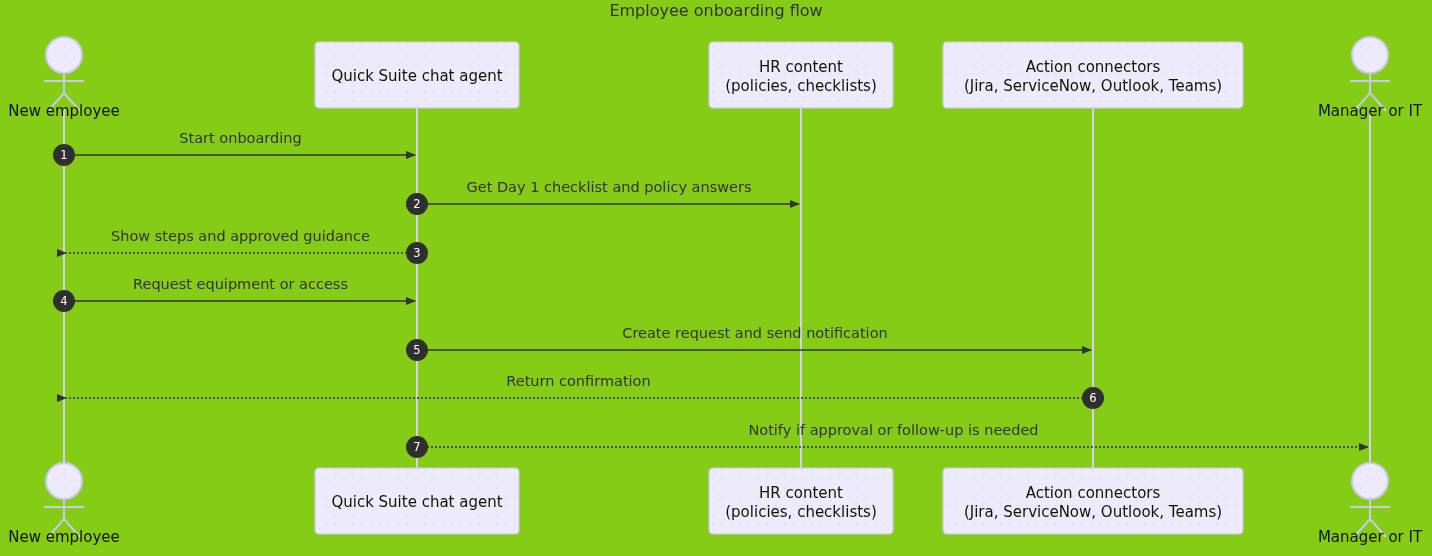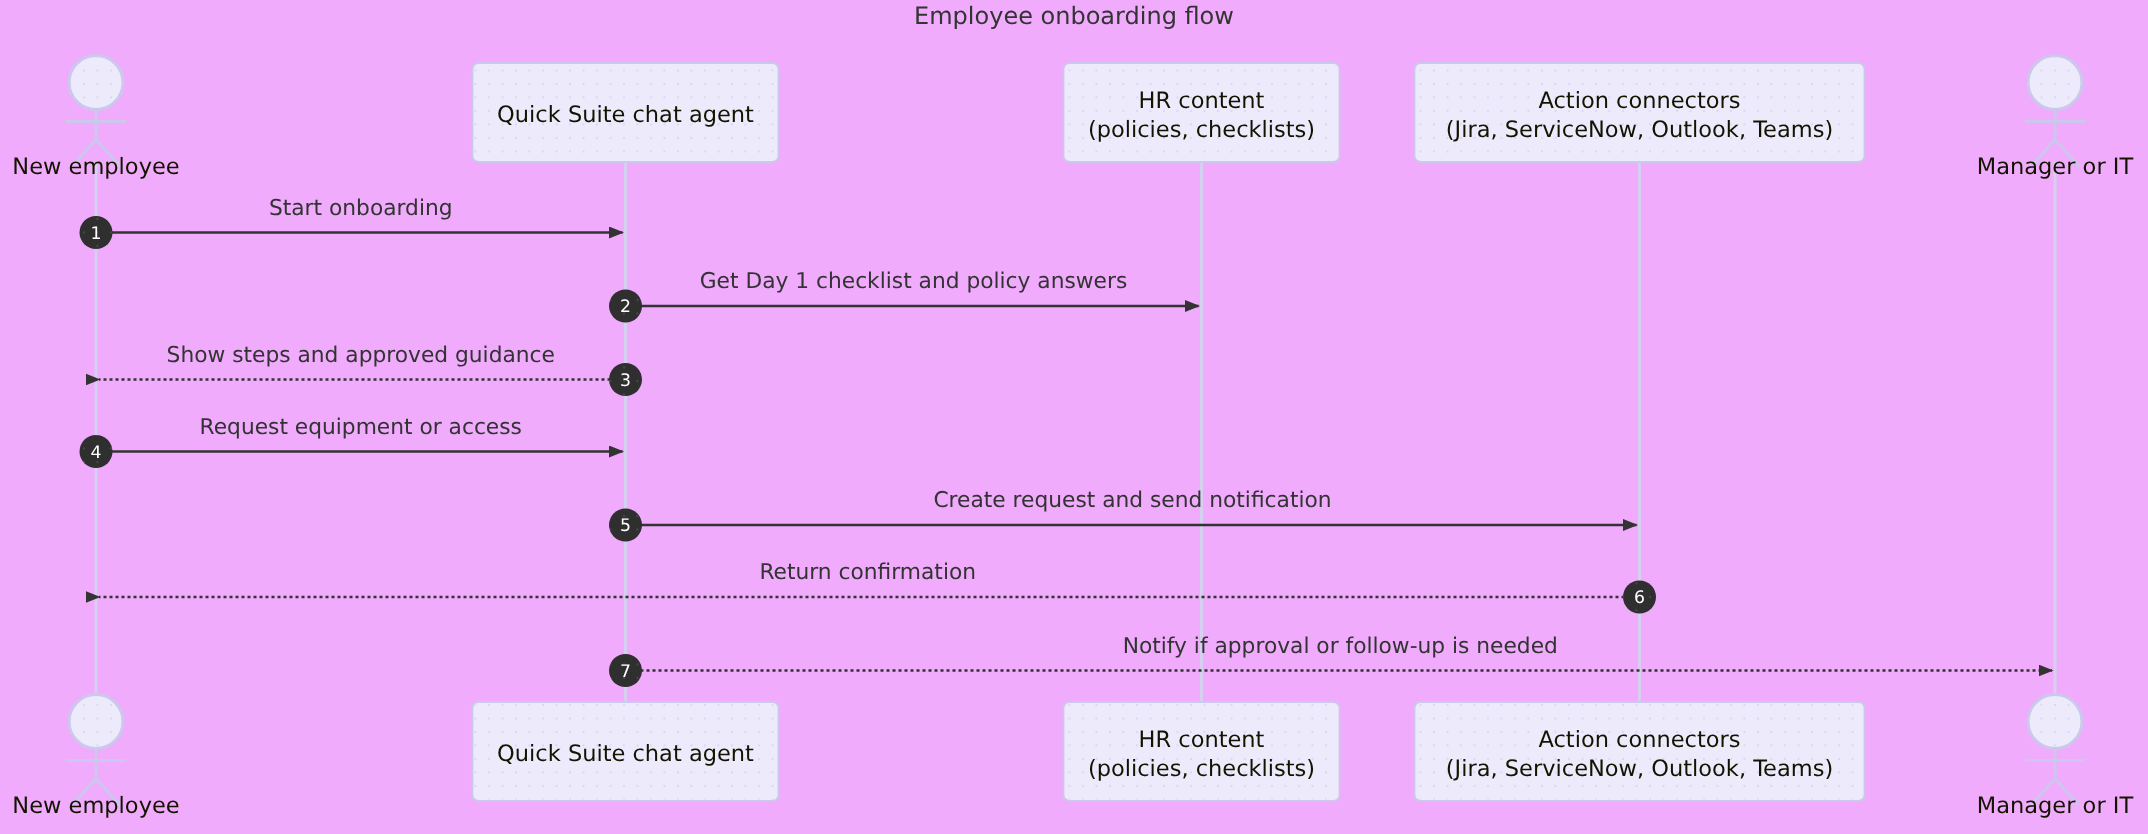--- a/index.html
+++ b/index.html
@@ -8,21 +8,21 @@
     background: #ffffff;
   }
   body {
     font-family: "DejaVu Sans", sans-serif;
   }
   #diagram-root {
     position: relative;
     width: 1432px;
     height: 556px;
     overflow: hidden;
-    background: #f0abfc;
+    background: #84cc16;
   }
   #seq-svg {
     position: absolute;
     left: 0;
     top: 0;
     width: 1432px;
     height: 556px;
     display: block;
   }
   .diagram-title {

